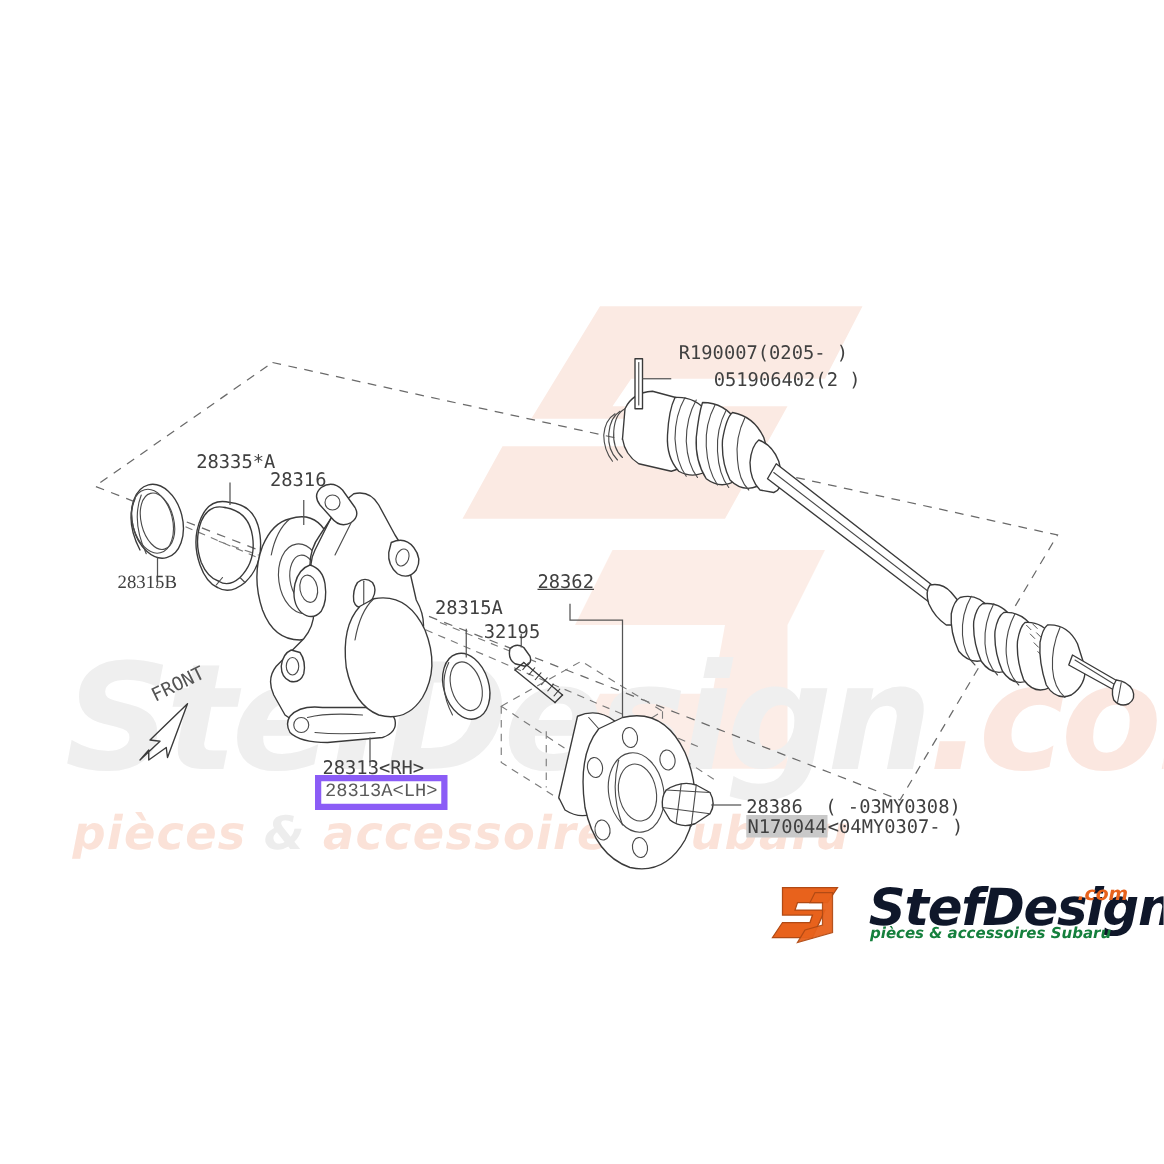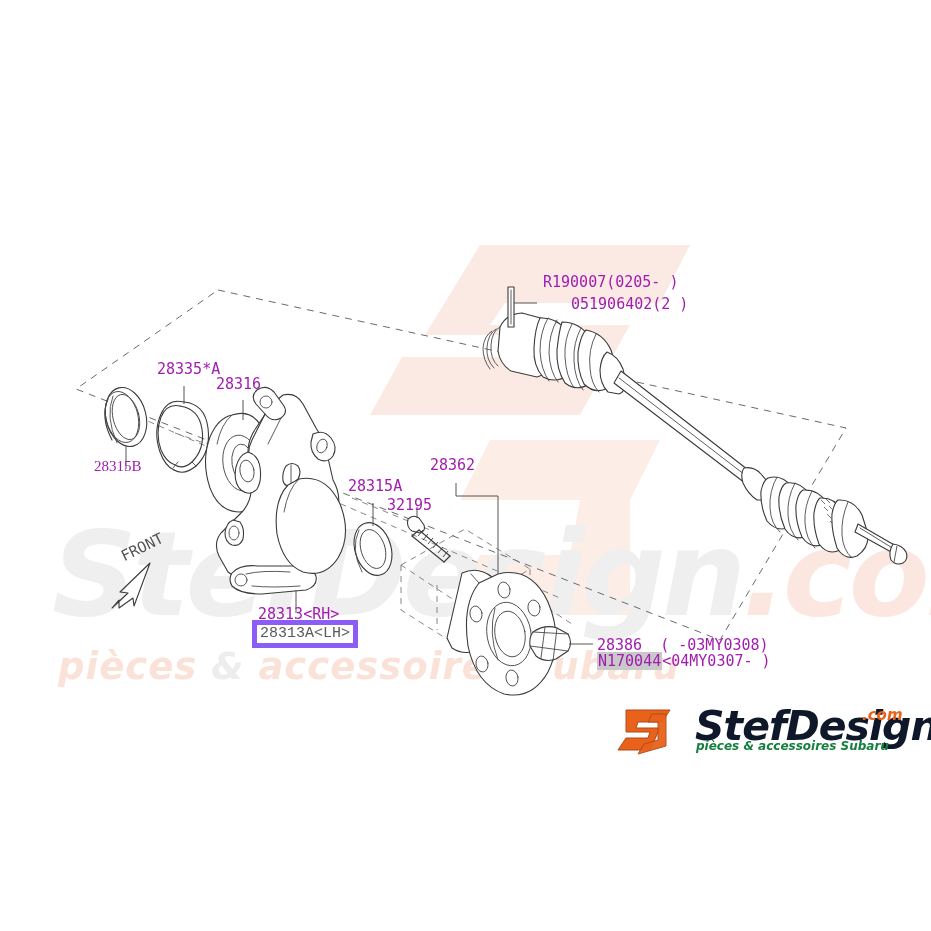--- a/index.html
+++ b/index.html
@@ -64,21 +64,21 @@
     left: 330px;
     top: 225px;
     width: 430px;
     height: 420px;
   }
   
   .lbl {
     position: absolute;
     font-family: "DejaVu Sans Mono", monospace;
     font-size: 15px;
-    color: #a21caf;
+    color: #404040;
     white-space: nowrap;
     letter-spacing: 0px;
   }
   .lbl-boxed {
     position: absolute;
     font-family: Liberation Mono, monospace;
     font-size: 15px;
     color: #5a5a5a;
     white-space: nowrap;
     border: 5px solid #8b5cf6;
@@ -418,21 +418,21 @@
   <div class="lbl" style="left:94px; top:458px;font-family:Liberation Serif, serif;">28315B</div>
 
   <div class="lbl" style="left:157px; top:360px;">28335*A</div>
 
   <div class="lbl" style="left:216px; top:375px;">28316</div>
 
   <div class="lbl" style="left:348px; top:477px;">28315A</div>
 
   <div class="lbl" style="left:387px; top:496px;">32195</div>
 
-  <div class="lbl" style="left:430px; top:456px;">28362</div>
+  <div class="lbl" style="left:430px; top:456px;text-decoration:underline;">28362</div>
 
   <div class="lbl" style="left:258px; top:605px;">28313&lt;RH&gt;</div>
 
   <div class="lbl-boxed" style="left:252px; top:620px;">28313A&lt;LH&gt;</div>
 
   <div class="lbl" style="left:597px; top:636px;"><span>28386</span>&nbsp;&nbsp;<span>(      -03MY0308)</span></div>
 
   <div class="lbl" style="left:597px; top:652px;"><span class="lbl-hl">N170044</span><span>&lt;04MY0307-       )</span></div>
 
   <div class="lbl" style="left:543px; top:273px;">R190007(0205-   )</div>

